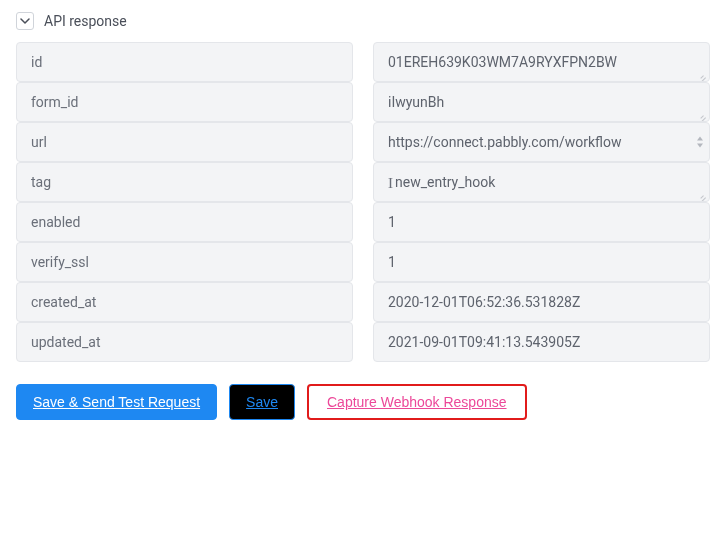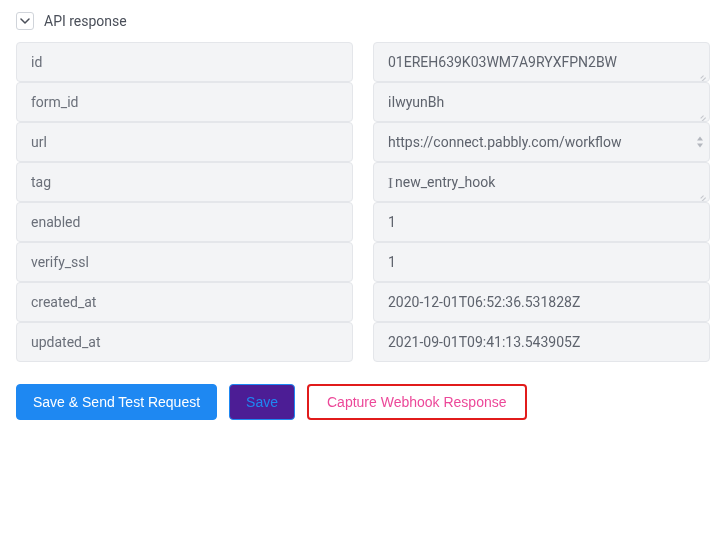--- a/index.html
+++ b/index.html
@@ -107,28 +107,29 @@
     margin-top:22px;
     align-items:center;
   }
   .btn {
     font-size:14px;
     padding:10px 16px;
     border-radius:4px;
     cursor:pointer;
     border:1px solid transparent;
     line-height:1;
+    text-decoration:underline;
   }
   .btn-primary {
     background:#1e88f2;
     color:#fff;
     border-color:#1e88f2;
   }
   .btn-outline {
-    background:#4c1d95;
+    background:#000000;
     color:#1e88f2;
     border-color:#1e88f2;
   }
   .btn-highlight {
     background:#fff;
     color:#ec4899;
     border:2px solid #e11b1b;
     padding:9px 18px;
   }
 </style>

